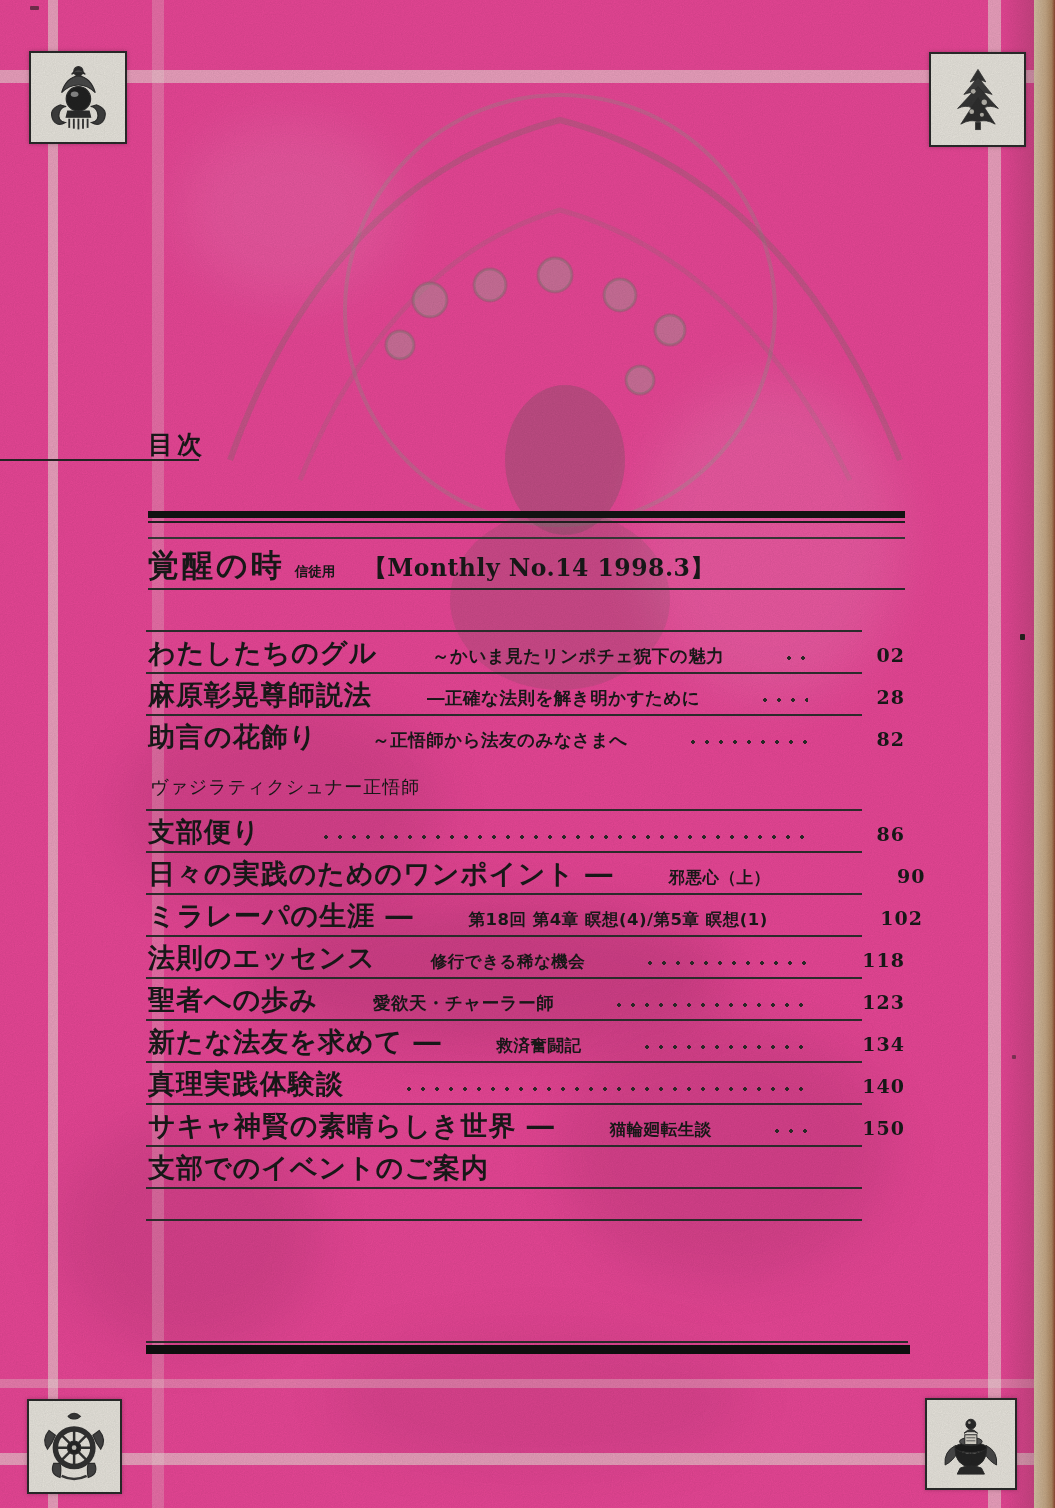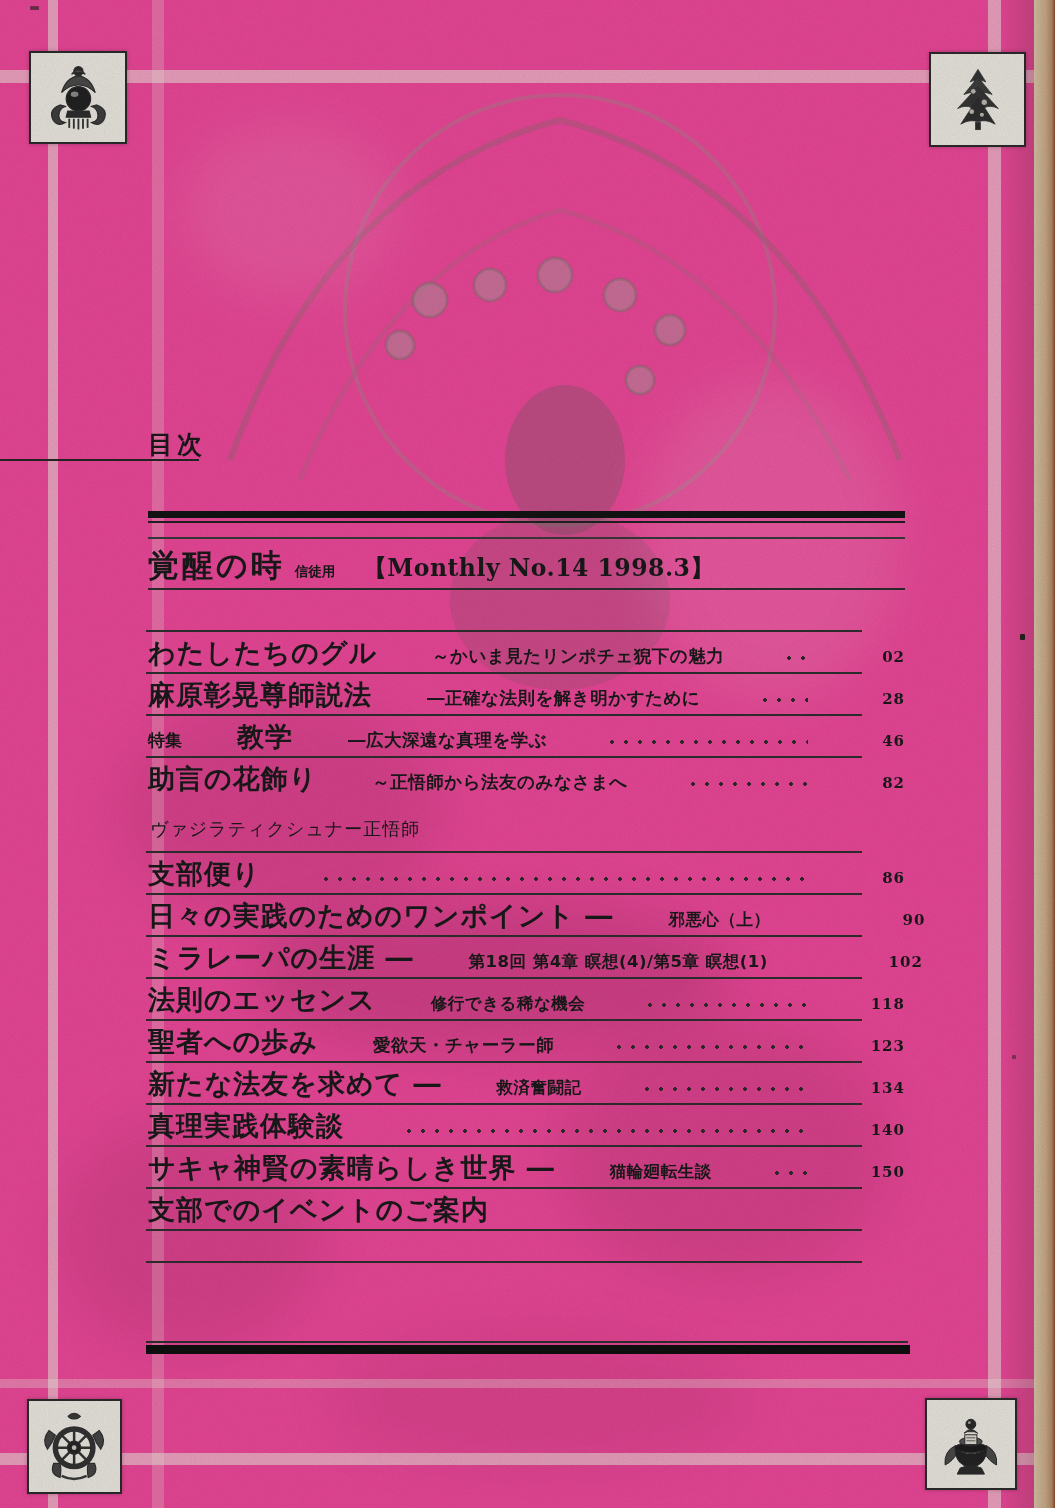--- a/index.html
+++ b/index.html
@@ -51,21 +51,21 @@
   .toc-row-empty::after{content:'';position:absolute;bottom:0;left:-2px;width:716px;height:1.6px;background:#2f2f2f;}
   .row-main{display:flex;align-items:baseline;width:757px;padding-top:5px;gap:42px;}
   .t-prefix{font-family:"DejaVu Sans","Liberation Sans",sans-serif;font-size:17px;font-weight:bold;
     margin-right:13px;flex:none;}
   .t-title{font-size:27px;font-weight:bold;letter-spacing:1px;flex:none;white-space:nowrap;}
   .t-sub{font-size:17.5px;font-weight:bold;margin-left:13px;flex:none;white-space:nowrap;letter-spacing:0.5px;}
   .t-sub.sans{font-family:"DejaVu Sans","Liberation Sans",sans-serif;font-size:16.5px;}
   .leader{flex:1;align-self:center;height:8px;margin:10px 12px 0 16px;
     background-image:radial-gradient(circle,#2e2c2a 1.7px,rgba(0,0,0,0) 1.9px);
     background-size:14px 8px;background-repeat:repeat-x;background-position:left center;}
-  .t-page{flex:none;width:43px;text-align:right;font-size:15px;font-weight:bold;letter-spacing:1px;}
+  .t-page{flex:none;width:43px;text-align:right;font-size:19px;font-weight:bold;letter-spacing:1px;}
   .t-author{font-size:18px;font-weight:normal;margin:20px 0 10px 2px;letter-spacing:1px;}
   .t-bullets{margin:2px 0 8px 36px;}
   .t-bullet{font-size:17px;font-weight:bold;line-height:1.65;letter-spacing:0.5px;}
   
   .rule-bottom-thin{position:absolute;left:146px;top:1341px;width:762px;height:1.6px;background:#2f2f2f;}
   .bar-bottom-thick{position:absolute;left:146px;top:1345px;width:764px;height:8.5px;background:#101010;}
 </style>
 </head>
 <body>
 
@@ -211,29 +211,20 @@
       <div class="toc-row">
         <div class="row-main">
           <span class="t-title">麻原彰晃尊師説法</span>
           <span class="t-sub">―正確な法則を解き明かすために</span>
           <div class="leader"></div>
           <span class="t-page">28</span>
         </div>
       </div>
       <div class="toc-row">
         <div class="row-main">
-          <span class="t-prefix">特集</span>
-          <span class="t-title">教学</span>
-          <span class="t-sub">―広大深遠な真理を学ぶ</span>
-          <div class="leader"></div>
-          <span class="t-page">46</span>
-        </div>
-      </div>
-      <div class="toc-row">
-        <div class="row-main">
           <span class="t-title">助言の花飾り</span>
           <span class="t-sub">～正悟師から法友のみなさまへ</span>
           <div class="leader"></div>
           <span class="t-page">82</span>
         </div>
         <div class="t-author">ヴァジラティクシュナー正悟師</div>
       </div>
       <div class="toc-row">
         <div class="row-main">
           <span class="t-title">支部便り</span>

